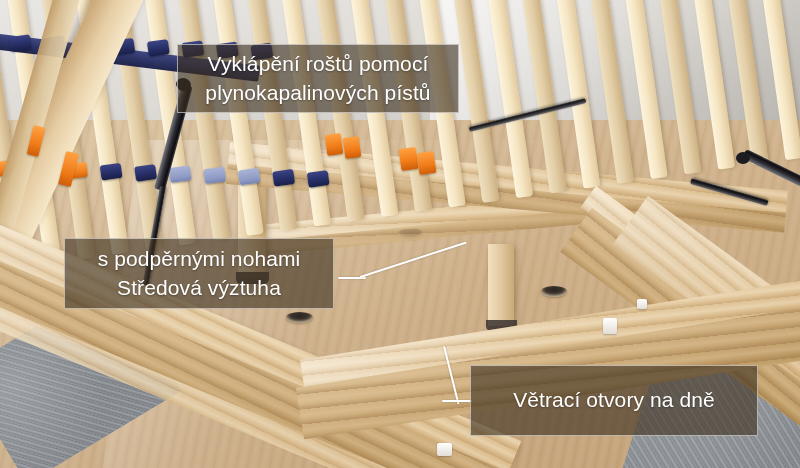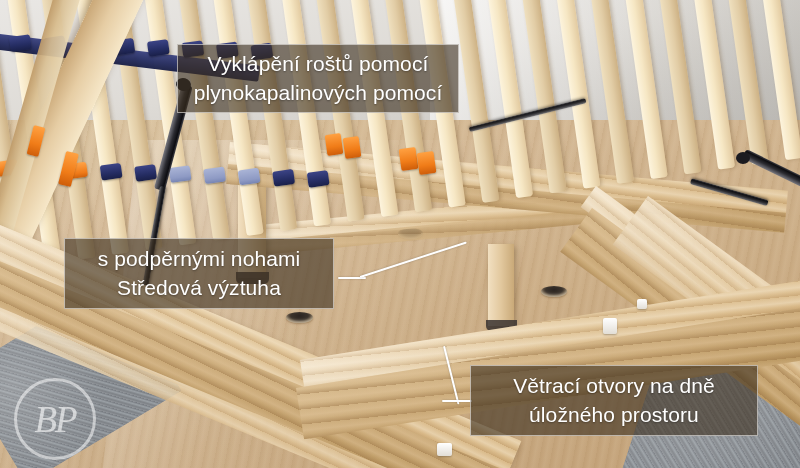--- a/index.html
+++ b/index.html
@@ -392,30 +392,26 @@
   <div class="white-nub" style="left:437px;top:443px;width:15px;height:13px;"></div>
   <div class="white-nub" style="left:637px;top:299px;width:10px;height:10px;"></div>
 
   <div class="leader" id="leader-2a"></div>
   <div class="leader" id="leader-2b"></div>
   <div class="leader" id="leader-3a"></div>
   <div class="leader" id="leader-3b"></div>
 
   <div class="caption" id="caption-1">
     <span>Vyklápění roštů pomocí</span>
-    <span>plynokapalinových pomocí</span>
+    <span>plynokapalinových pístů</span>
   </div>
 
   <div class="caption" id="caption-2">
     <span>s podpěrnými nohami</span>
     <span>Středová výztuha</span>
   </div>
 
   <div class="caption" id="caption-3">
     <span>Větrací otvory na dně</span>
-    <span>úložného prostoru</span>
   </div>
 
-  <div id="watermark">
-    <div class="wm-text">BP</div>
-  </div>
 
 </div>
 
 </body></html>

